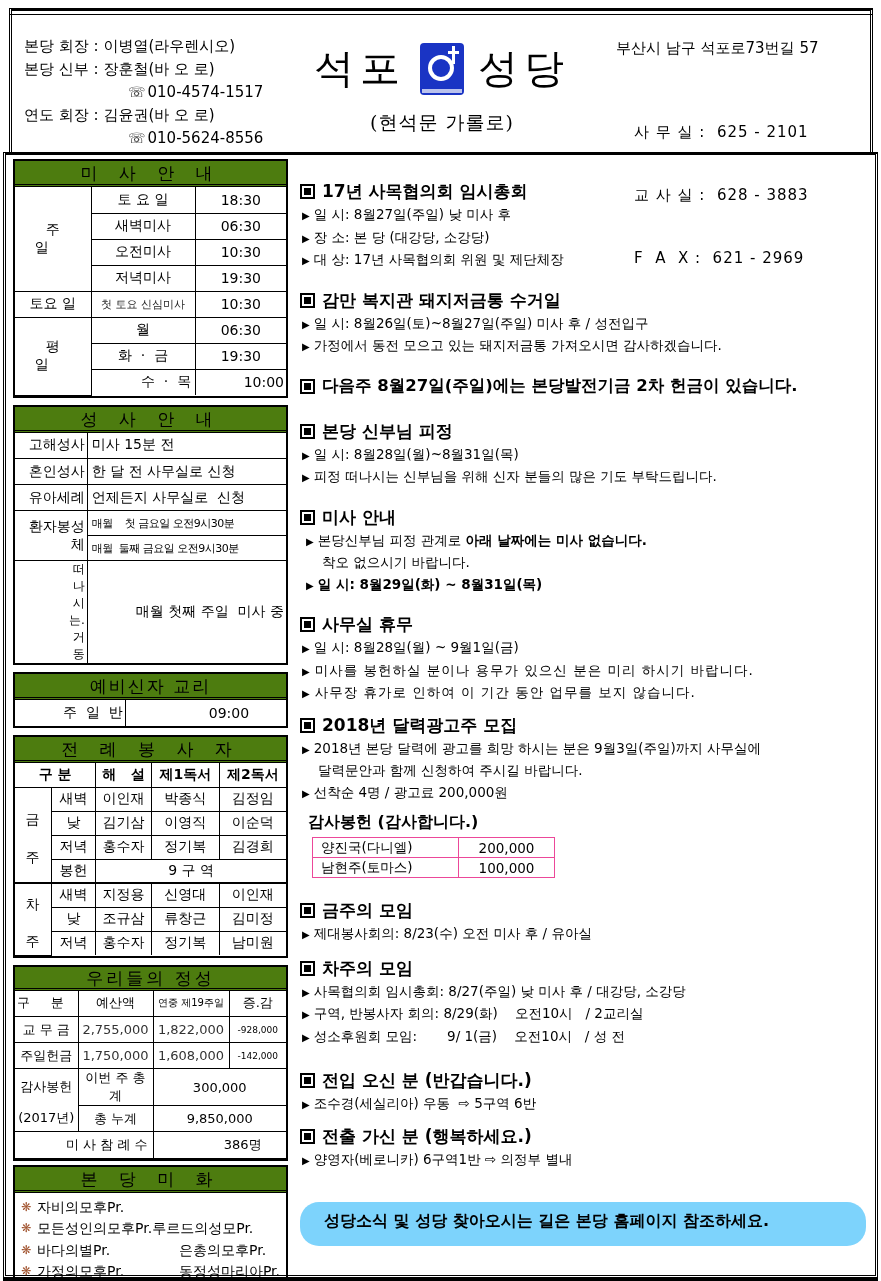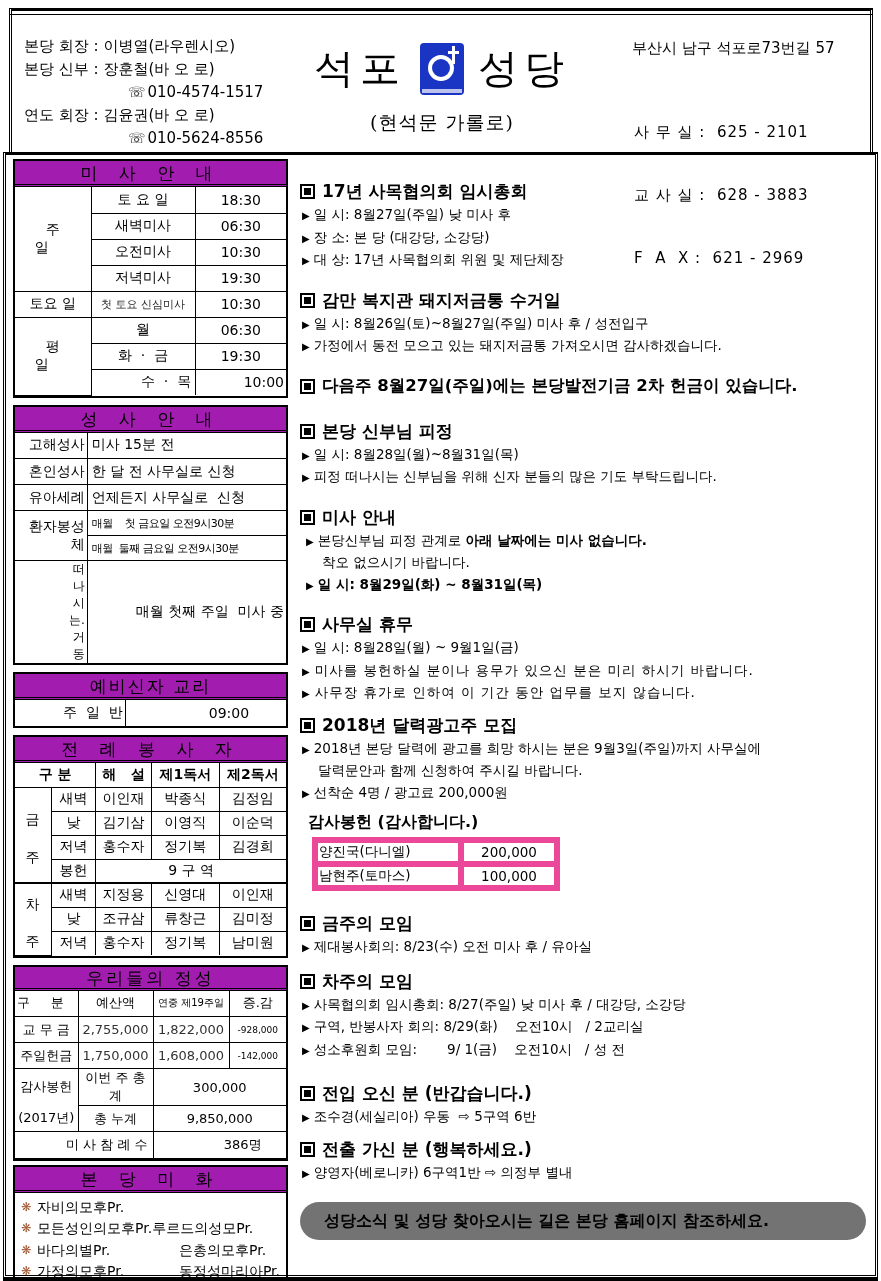--- a/index.html
+++ b/index.html
@@ -20,35 +20,35 @@
   .hdr-center .title { font-size: 40px; letter-spacing: 6px; display: flex; align-items: center; justify-content: center; gap: 14px; }
   .logo {
     width: 44px; height: 52px; background: #1a34c4; border-radius: 4px; position: relative; display: inline-block;
   }
   .logo .ring { position: absolute; left: 8px; top: 12px; width: 26px; height: 26px; border: 4px solid #fff; border-radius: 50%; }
   .logo .cross-v { position: absolute; left: 32px; top: 3px; width: 3px; height: 18px; background: #fff; }
   .logo .cross-h { position: absolute; left: 28px; top: 8px; width: 11px; height: 3px; background: #fff; }
   .logo .label { position: absolute; left: 2px; bottom: 2px; width: 40px; height: 4px; background: #fff; opacity: .7; }
   .hdr-center .subtitle { font-size: 19px; margin-top: 14px; letter-spacing: 1px; }
   .hdr-right { position: absolute; left: 604px; top: 28px; font-size: 15px; }
-  .hdr-right .addr { margin-bottom: 22px; margin-left: 16px; }
+  .hdr-right .addr { margin-bottom: 22px; }
   .hdr-right .contacts { padding-left: 18px; line-height: 21px; letter-spacing: 1px; white-space: pre; }
 
   
   .frame {
     position: absolute; left: 3px; top: 152px; width: 875px; height: 1126px;
     border: 3px double #000; border-top: 3px solid #000;
   }
   .frame::after { content: ""; position: absolute; left: -3px; right: -3px; bottom: -6px; height: 3px; background: #000; }
 
   
   .left { position: absolute; left: 7px; top: 4px; width: 275px; }
   .box { border: 2px solid #000; margin-bottom: 7px; }
   .box-title {
-    background: #a21caf; text-align: center; font-size: 17px; letter-spacing: 8px;
+    background: #4d7c0f; text-align: center; font-size: 17px; letter-spacing: 8px;
     border-bottom: 3px double #000; height: 26px; line-height: 24px;
   }
   table.grid { border-collapse: collapse; width: 100%; font-size: 14px; }
   table.grid td { border: 1px solid #000; text-align: center; height: 26px; padding: 0 2px; }
   table.grid tr:first-child td { border-top: none; }
   table.grid td:first-child { border-left: none; }
   table.grid td:last-child { border-right: none; }
   table.grid tr:last-child td { border-bottom: none; padding-left: 48px; }
 
   .mass td { height: 25.8px; }
@@ -92,26 +92,26 @@
   .sq { width: 15px; height: 15px; border: 2px solid #000; display: inline-block; margin-right: 7px; position: relative; flex: none; }
   .sq::after { content: ""; position: absolute; left: 2px; top: 2px; width: 7px; height: 7px; background: #000; }
   .bullets { font-size: 13.5px; line-height: 21.5px; padding-left: 2px; }
   .bullets .b { white-space: pre; }
   .bullets .tri { font-size: 10px; margin-right: 4px; }
   .bullets .indent { padding-left: 16px; }
   .bullets .strong { font-weight: bold; }
 
   .thanks-title { font-weight: bold; font-size: 16px; margin: 6px 0 4px 8px; }
   table.thanks { border-collapse: collapse; margin-left: 12px; font-size: 13.5px; }
-  table.thanks td { border: 6px solid #ec4899; height: 20px; padding: 0 1px; }
+  table.thanks td { border: 1px solid #ec4899; height: 20px; padding: 0 8px; }
   table.thanks td.n { width: 146px; }
   table.thanks td.v { width: 96px; text-align: center; }
 
   .footer-pill {
-    position: absolute; left: 0px; top: 1023px; width: 566px; height: 38px; background: #737373;
+    position: absolute; left: 0px; top: 1023px; width: 566px; height: 44px; background: #7dd3fc;
     border-radius: 19px; font-weight: bold; font-size: 16px; line-height: 38px; padding-left: 24px;
   }
 </style>
 </head>
 <body>
 
 <div class="header">
   <div class="hdr-left">
     <div class="row" style="margin-top:6px"><span>본당 회장 :</span> <span>이병열(라우렌시오)</span></div>
     <div class="row"><span>본당 신부 :</span> <span>장훈철(바 오 로)</span></div>

